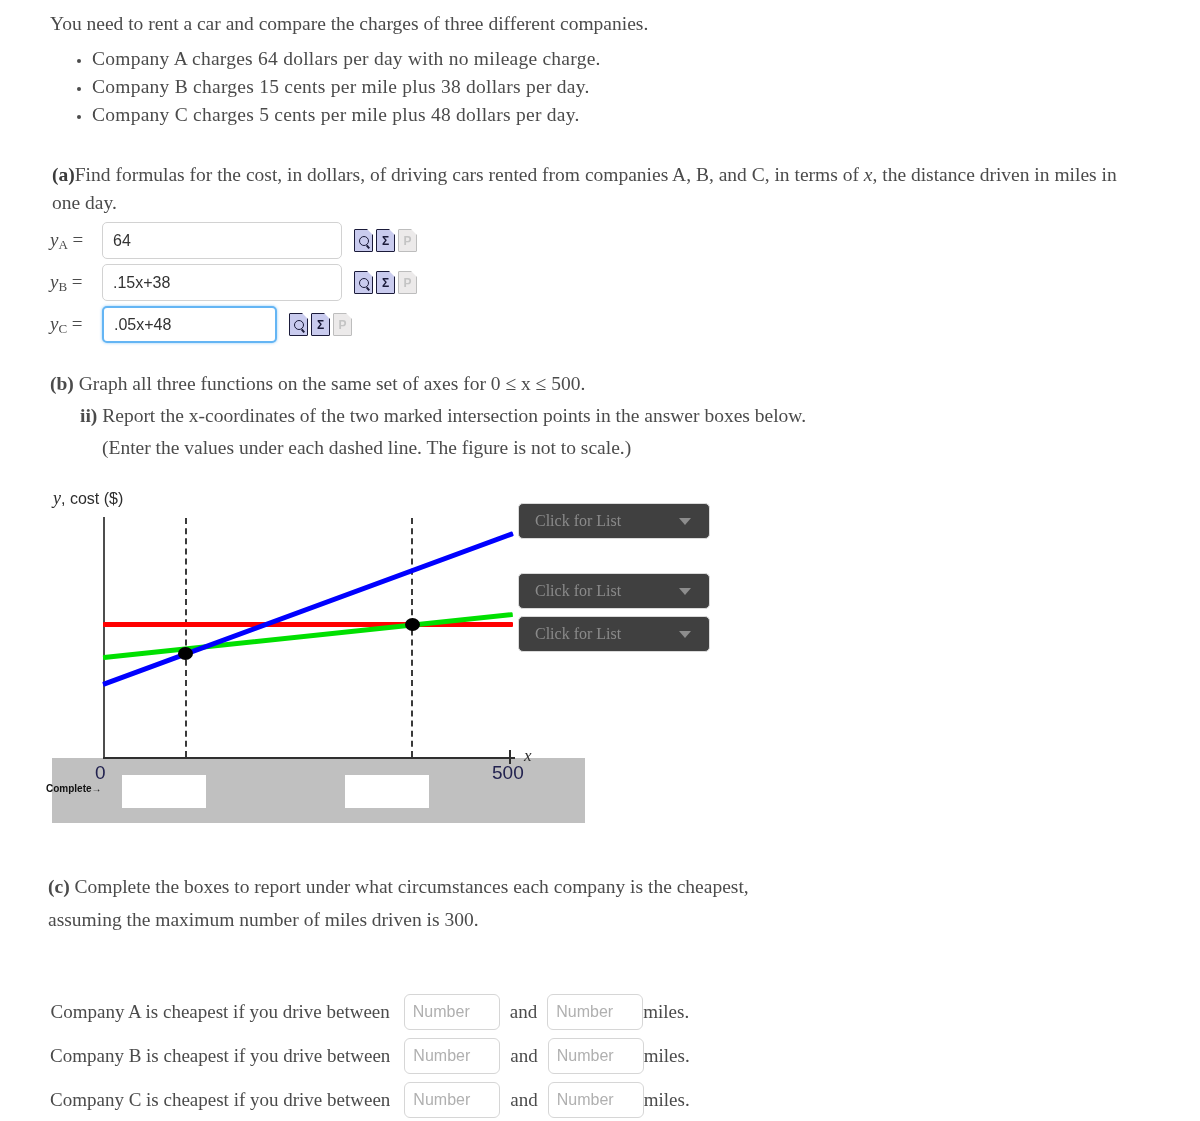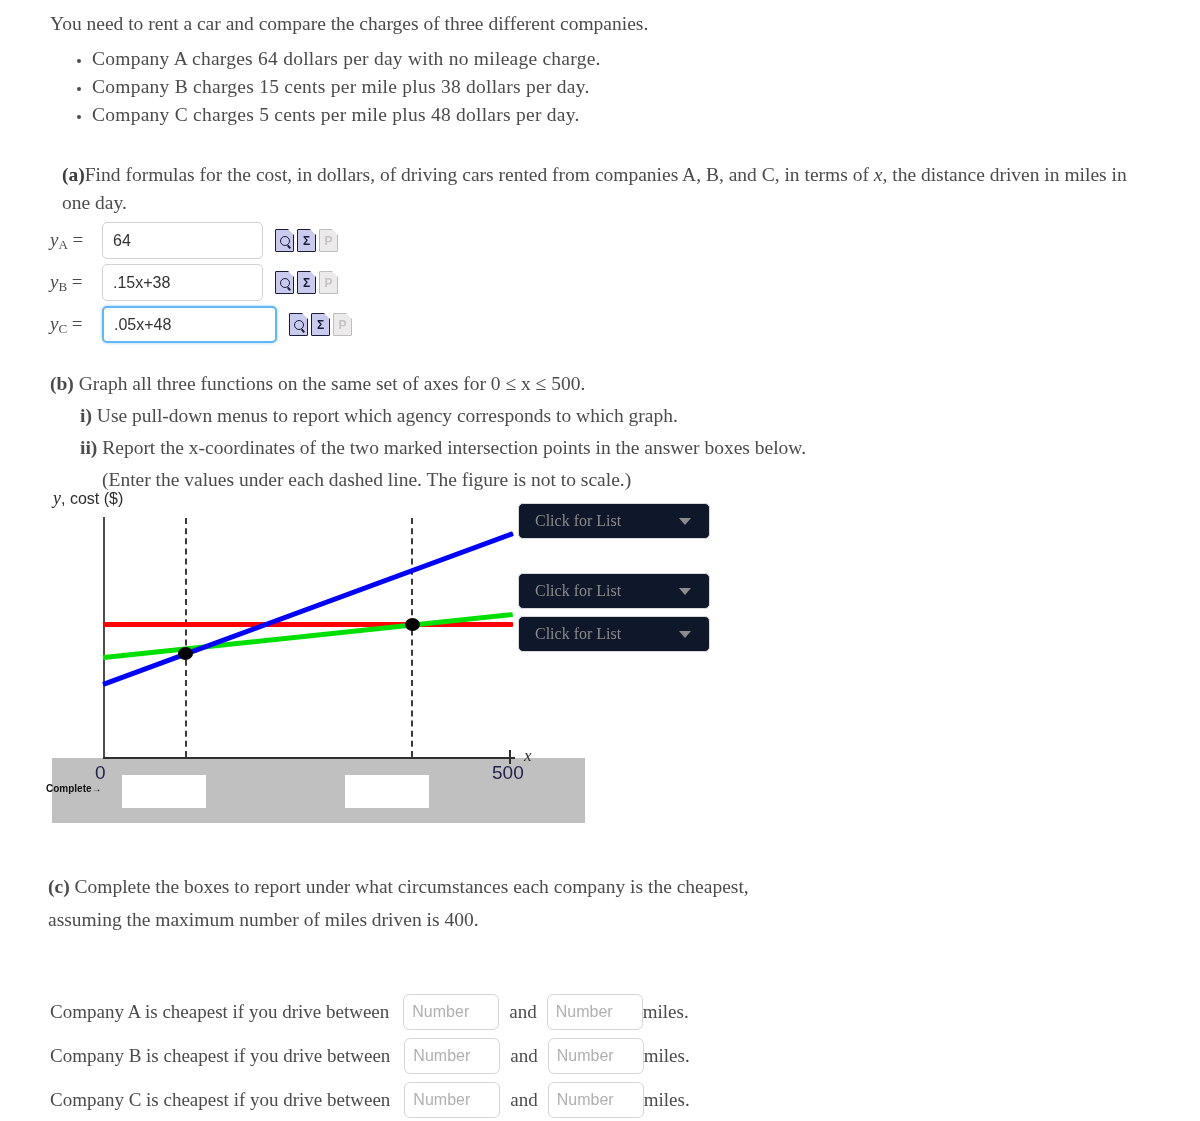--- a/index.html
+++ b/index.html
@@ -34,21 +34,21 @@
     font-size: 19.5px;
     line-height: 28px;
     color: #4b4b4b;
     letter-spacing: 0.25px;
   }
   ul.bullets li::marker { font-size: 13px; }
 
   
   .part-a {
     position: absolute;
-    left: 62px;
+    left: 52px;
     top: 161px;
     width: 1080px;
     font-size: 19.5px;
     line-height: 28px;
     color: #4b4b4b;
   }
   .part-a b { color: #3c3c3c; }
   .it { font-style: italic; font-family: "Liberation Serif", serif; }
 
   .formula-rows {
@@ -79,21 +79,21 @@
     height: 37px;
     font-family: "Liberation Sans", sans-serif;
     font-size: 16px;
     color: #333;
     padding: 0 10px;
     border-radius: 5px;
     outline: none;
     background: #fff;
   }
   .ftext.plain {
-    width: 161px;
+    width: 240px;
     border: 1px solid #d2d2d2;
   }
   .ftext.focused {
     width: 175px;
     border: 2px solid #64b5f4;
     box-shadow: 0 0 3px rgba(100,181,244,.7);
   }
   .fmt-icons {
     display: flex;
     gap: 3px;
@@ -267,21 +267,21 @@
   }
   .box1 { left: 122px; top: 775px; }
   .box2 { left: 345px; top: 775px; }
 
   
   .dd {
     position: absolute;
     box-sizing: border-box;
     width: 192px;
     height: 36px;
-    background: #0f172a;
+    background: #404040;
     border: 1px solid #dadada;
     border-radius: 5px;
     display: flex;
     align-items: center;
     padding: 0 10px 0 16px;
     font-family: "Liberation Serif", serif;
     font-size: 16px;
     color: #8a8a8a;
     justify-content: space-between;
   }
@@ -310,20 +310,21 @@
     position: absolute;
     left: 50px;
     top: 990px;
   }
   .arow {
     display: flex;
     align-items: center;
     height: 44px;
     font-size: 19px;
     color: #4b4b4b;
+    justify-content: center;
   }
   .arow .txt { white-space: nowrap; }
   .nbox {
     box-sizing: border-box;
     height: 36px;
     width: 96px;
     border: 1px solid #d6d6d6;
     border-radius: 6px;
     background: #fff;
     font-family: "Liberation Sans", sans-serif;
@@ -401,24 +402,20 @@
   </div>
 
 </div>
 
 <div class="part-b">
   <div>
     <b>(b)</b>
     <span>Graph all three functions on the same set of axes for 0 ≤ x  ≤ 500.</span>
   </div>
   <span class="ind1">
-    <b>i)</b>
-    <span>Use pull-down menus to report which agency corresponds to which graph.</span>
-  </span>
-  <span class="ind1">
     <b>ii)</b>
     <span>Report the x-coordinates of the two marked intersection points in the answer boxes below.</span>
   </span>
   <span class="ind2">(Enter the values under each dashed line. The figure is not to scale.)</span>
 </div>
 
 <div class="ylabel"><span class="yi">y</span><span>, cost ($)</span></div>
 
 <div class="gray-band"></div>
 <div class="axis-v"></div>
@@ -455,21 +452,21 @@
 <div class="dd dd3">
   <span>Click for List</span>
   <span class="caret"></span>
 </div>
 
 <div class="part-c">
   <div>
     <b>(c)</b>
     <span>Complete the boxes to report under what circumstances each company is the cheapest,</span>
   </div>
-  <div>assuming the maximum number of miles driven is 400.</div>
+  <div>assuming the maximum number of miles driven is 300.</div>
 </div>
 
 <div class="answers">
   <div class="arow">
     <span class="txt">Company A is cheapest if you drive between</span>
     <input class="nbox gap-l" placeholder="Number" style="">
     <span class="and">and</span>
     <input class="nbox" placeholder="Number" style="">
     <span class="miles">miles.</span>
   </div>

